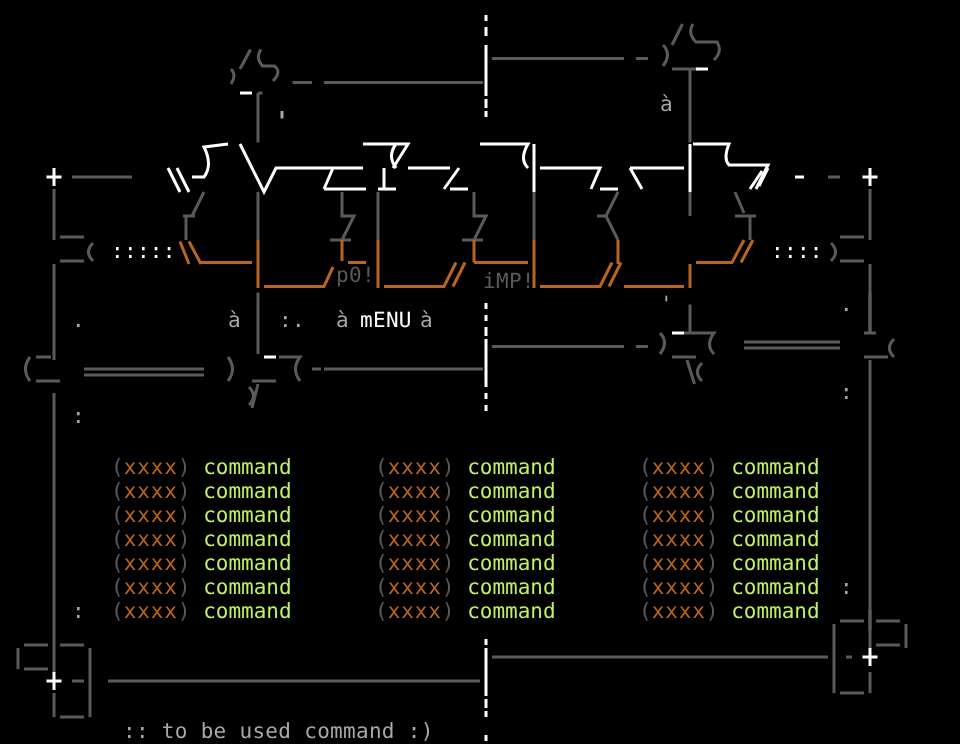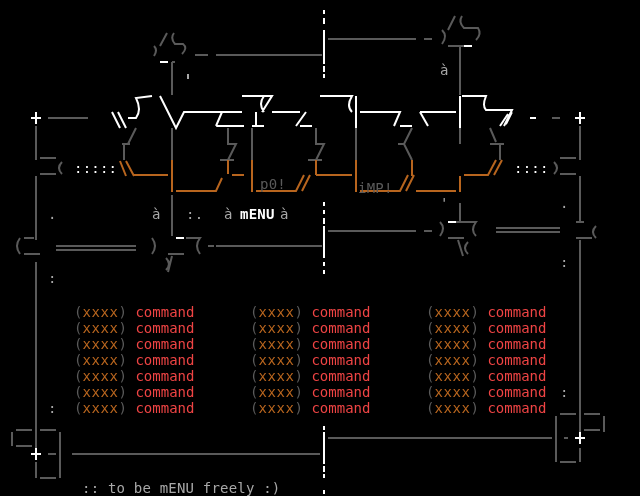--- a/index.html
+++ b/index.html
@@ -1,27 +1,27 @@
 <!DOCTYPE html>
 <html><head>
 <meta charset="utf-8">
 <style>
   html, body { margin:0; padding:0; background:#000; }
   body { width:640px; height:496px; position:relative; overflow:hidden;
          font-family:"DejaVu Sans Mono", "Liberation Mono", monospace; }
   svg.art { position:absolute; left:0; top:0; }
   .t { position:absolute; font-size:14px; line-height:16px; white-space:pre; letter-spacing:0.2px; }
-  .g { color:#5a5a5a;margin-left:36px; }
+  .g { color:#5a5a5a; }
   .lg { color:#a8a8a8; }
   .w { color:#ffffff; }
-  .menu-title { font-weight:bold; }
+  .menu-title { font-weight:normal; }
   .row { position:absolute; font-size:14px; line-height:16px; white-space:pre; }
   .key-par { color:#5a5a5a; }
   .key { color:#b8651e; letter-spacing:0.6px; }
-  .cmd { color:#ef4444; }
+  .cmd { color:#bef264; }
 </style>
 </head>
 <body>
 
 <svg class="art" width="640" height="496" viewBox="0 0 640 496">
   <g stroke="#5a5a5a" stroke-width="2" fill="none">
 
     <path d="M167 33 L160 46 M174 33 Q170 38 175 44 L183 44 Q188 48 182 54 M154 46 Q158 50 154 56 M175 62 L172 62 M172 62 L172 95 M195 55 L208 55 M216 55 L322 55"></path>
     <path d="M160 62 L168 62" stroke="#fff"></path>
     <line x1="188" y1="74" x2="188" y2="79" stroke="#a8a8a8"></line>
@@ -127,13 +127,13 @@
 <div id="col2" style="position:absolute;left:426px;top:304px">
     <div class="row" style="top: 0px; left: 0px;"><span class="key-par">(</span><span class="key">xxxx</span><span class="key-par">) </span><span class="cmd">command</span></div>
     <div class="row" style="top: 16px; left: 0px;"><span class="key-par">(</span><span class="key">xxxx</span><span class="key-par">) </span><span class="cmd">command</span></div>
     <div class="row" style="top: 32px; left: 0px;"><span class="key-par">(</span><span class="key">xxxx</span><span class="key-par">) </span><span class="cmd">command</span></div>
     <div class="row" style="top: 48px; left: 0px;"><span class="key-par">(</span><span class="key">xxxx</span><span class="key-par">) </span><span class="cmd">command</span></div>
     <div class="row" style="top: 64px; left: 0px;"><span class="key-par">(</span><span class="key">xxxx</span><span class="key-par">) </span><span class="cmd">command</span></div>
     <div class="row" style="top: 80px; left: 0px;"><span class="key-par">(</span><span class="key">xxxx</span><span class="key-par">) </span><span class="cmd">command</span></div>
     <div class="row" style="top: 96px; left: 0px;"><span class="key-par">(</span><span class="key">xxxx</span><span class="key-par">) </span><span class="cmd">command</span></div>
   </div>
 
-<div class="t lg" style="left:82px;top:480px">:: to be mENU freely :)</div>
+<div class="t lg" style="left:82px;top:480px">:: to be used command :)</div>
 
 </body></html>

